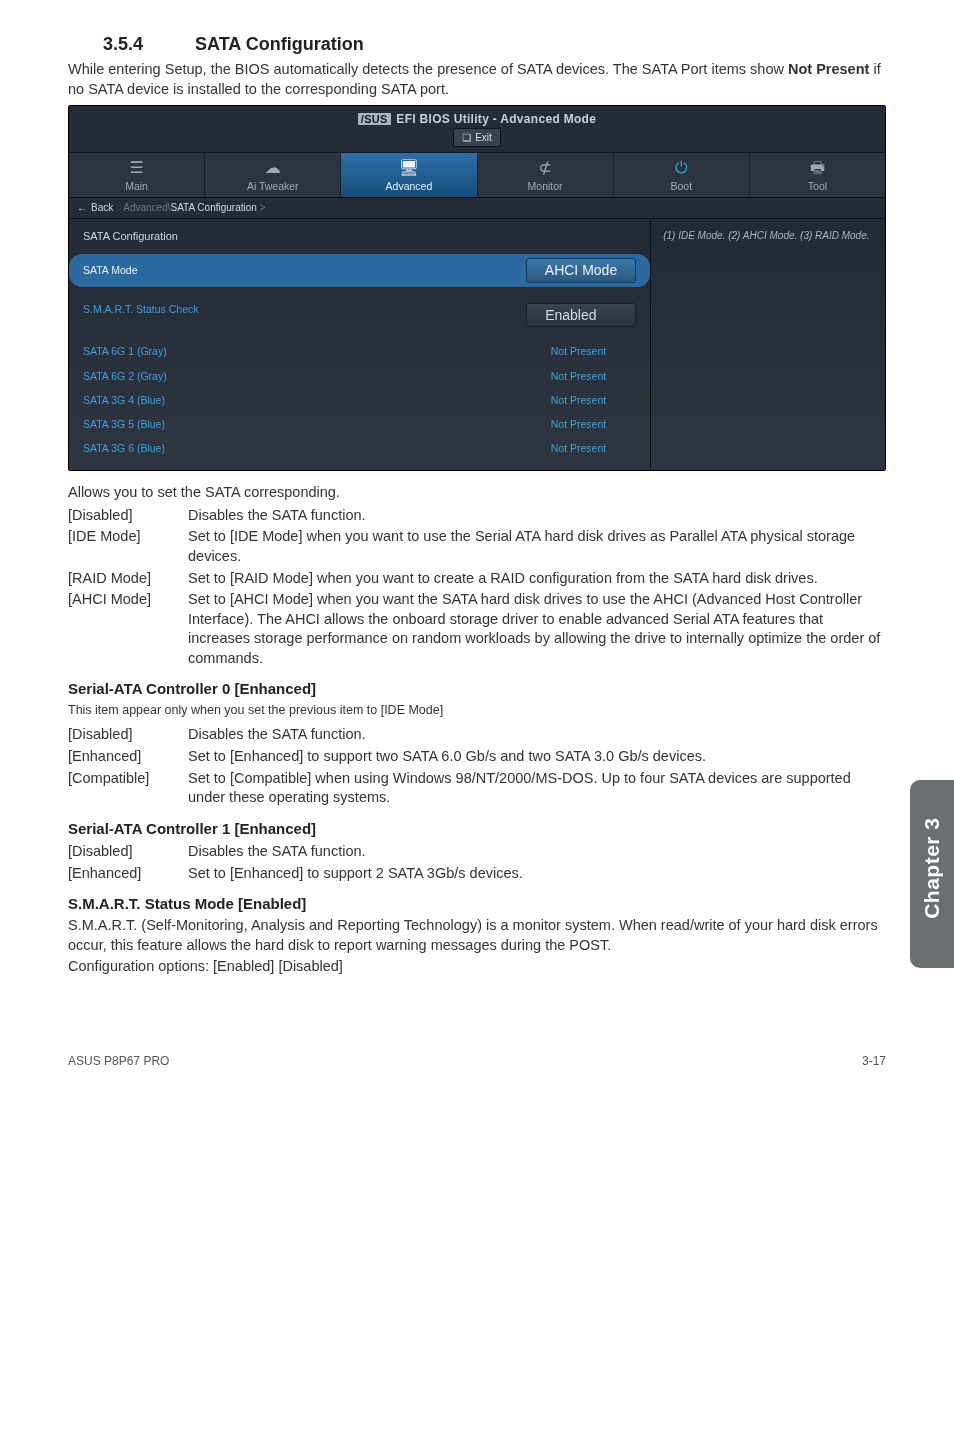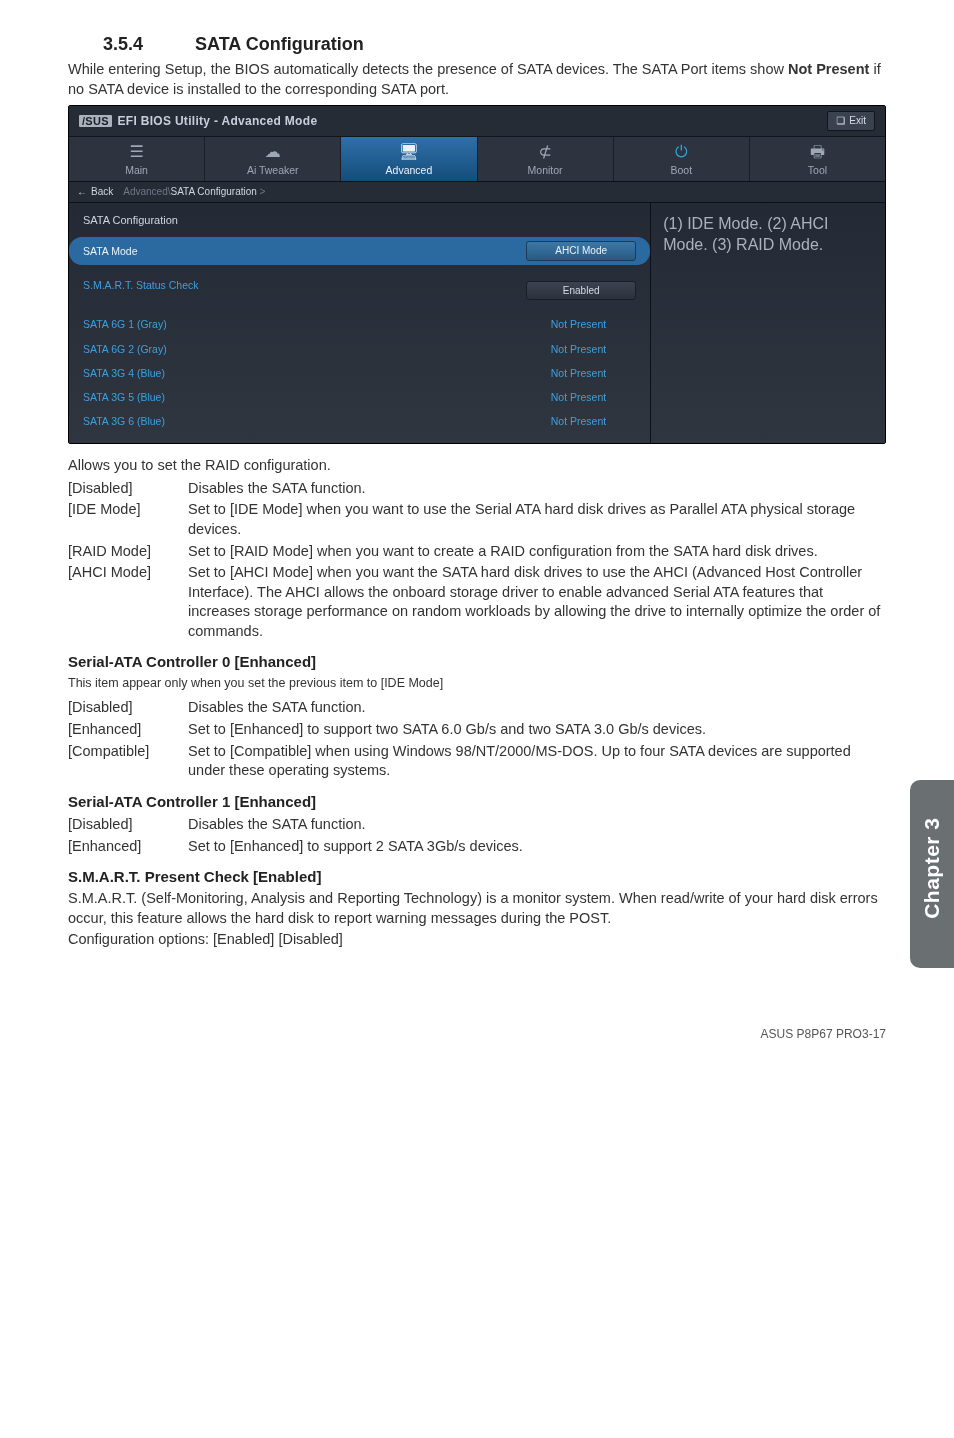--- a/index.html
+++ b/index.html
@@ -37,20 +37,21 @@
     margin: 6px 0 12px 0;
     overflow: hidden;
   }
   .bios-top {
     display: flex;
     align-items: center;
     justify-content: space-between;
     padding: 5px 10px;
     background: #262c36;
     border-bottom: 1px solid #11151c;
+    flex-direction: column;
   }
   .bios-title { font-size: 12px; color: #c6d0dc; font-weight: bold; letter-spacing: .3px; }
   .bios-title .brand {
     background: #aab2bd;
     color: #1a1f27;
     padding: 0 3px;
     border-radius: 1px;
     font-size: 11px;
     margin-right: 2px;
   }
@@ -101,21 +102,22 @@
   }
   .bios-left {
     flex: 1.45;
     padding: 10px 14px;
     border-right: 1px solid #0d1117;
   }
   .bios-right {
     flex: 0.55;
     padding: 10px 12px;
     color: #aab2bd;
-    font-size: 16px;
+    font-size: 10px;
+    font-style: italic;
   }
   .cfg-title { color: #cfd6e1; font-size: 11px; margin-bottom: 10px; }
   .row {
     display: flex;
     align-items: center;
     justify-content: space-between;
     padding: 4px 0;
   }
   .row .label { color: #3aa0e0; font-size: 10.5px; }
   .row-sel {
@@ -124,23 +126,23 @@
     padding: 4px 14px;
     border-radius: 13px;
   }
   .row-sel .label { color: #eaf2fb; }
   .pill {
     background: linear-gradient(#3a79aa, #2a5980);
     border: 1px solid #1a3a55;
     border-radius: 3px;
     padding: 2px 18px;
     color: #eaf2fb;
-    font-size: 10px;
+    font-size: 14px;
     min-width: 110px;
-    text-align: center;
+    text-align: left;
   }
   .pill.dark {
     background: linear-gradient(#3c4350, #2b313c);
     border: 1px solid #1a1f27;
     color: #d3dae4;
     margin-top: 12px;
   }
   .val { color: #3aa0e0; font-size: 10.5px; padding-right: 30px;}
   .val.np { color: #3aa0e0; }
   .list { margin-top: 8px; }
@@ -173,21 +175,21 @@
     font-weight: bold;
     font-size: 21px;
     transform: rotate(-90deg) translateX(6px);
     transform-origin: center;
     white-space: nowrap;
     letter-spacing: .5px;
   }
 
   .footer {
     display: flex;
-    justify-content: flex-end;
+    justify-content: space-between;
     padding: 16px 68px 28px;
     font-size: 12px;
     color: #555;
     margin-top: 34px;
   }
 </style>
 </head>
 <body>
 
 <div class="content">
@@ -285,21 +287,21 @@
           </div>
         </div>
       </div>
 
       <div class="bios-right">
         <div>(1) IDE Mode. (2) AHCI Mode. (3) RAID Mode.</div>
       </div>
     </div>
   </div>
 
-  <p class="desc">Allows you to set the RAID configuration.</p>
+  <p class="desc">Allows you to set the SATA corresponding.</p>
   <table class="opts">
     <tbody>
         <tr>
           <td class="k">[Disabled]</td>
           <td>Disables the SATA function.</td>
         </tr>
     <tr>
           <td class="k">[IDE Mode]</td>
           <td>Set to [IDE Mode] when you want to use the Serial ATA hard disk drives as Parallel ATA physical storage devices.</td>
         </tr>
@@ -340,21 +342,21 @@
           <td class="k">[Disabled]</td>
           <td>Disables the SATA function.</td>
         </tr>
     <tr>
           <td class="k">[Enhanced]</td>
           <td>Set to [Enhanced] to support 2 SATA 3Gb/s devices.</td>
         </tr>
   </tbody>
     </table>
 
-  <h4 class="sub">S.M.A.R.T. Present Check [Enabled]</h4>
+  <h4 class="sub">S.M.A.R.T. Status Mode [Enabled]</h4>
   <p class="desc">S.M.A.R.T. (Self-Monitoring, Analysis and Reporting Technology) is a monitor system. When read/write of your hard disk errors occur, this feature allows the hard disk to report warning messages during the POST.</p>
   <p class="desc">Configuration options: [Enabled] [Disabled]</p>
 
 </div>
 
 <div class="side-tab">
   <span>Chapter 3</span>
 </div>
 
 <div class="footer">

